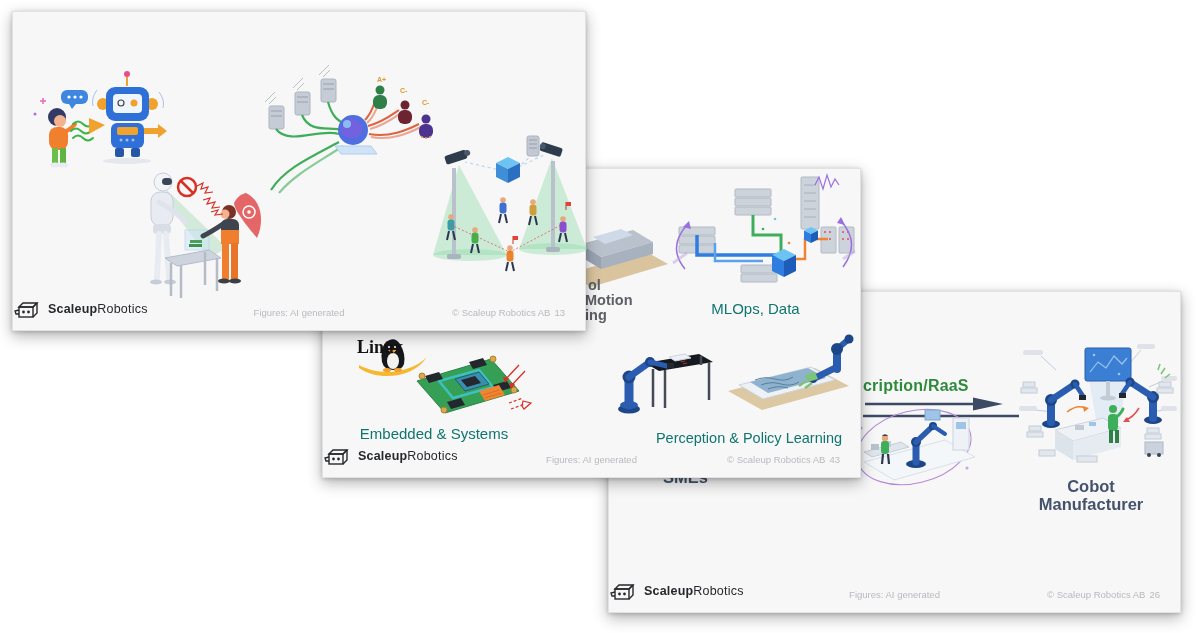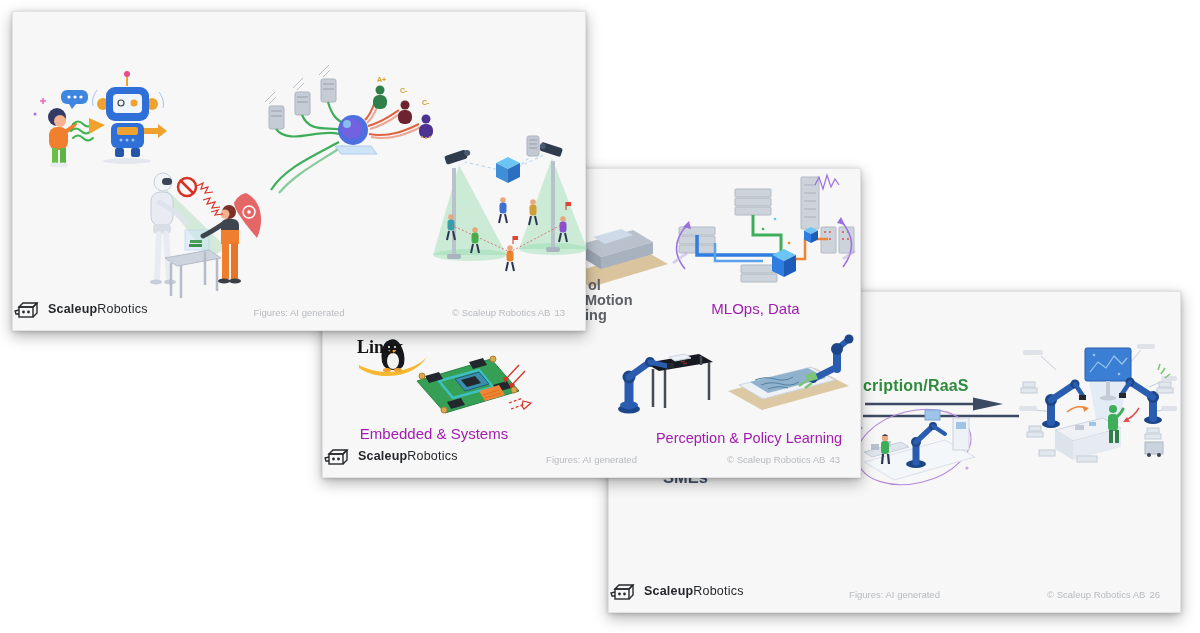--- a/index.html
+++ b/index.html
@@ -5,21 +5,21 @@
   html,body{margin:0;padding:0;background:#ffffff;}
   .stage{position:relative;width:1200px;height:633px;background:#fff;overflow:hidden;
          font-family:"Liberation Sans",sans-serif;}
   .slide{position:absolute;background:#f7f7f8;border:1px solid #e2e2e4;box-sizing:border-box;
          box-shadow:0 5px 14px rgba(0,0,0,.30),0 1px 4px rgba(0,0,0,.18);}
   .slide-front{left:12px;top:11px;width:574px;height:320px;z-index:30;}
   .slide-middle{left:322px;top:168px;width:539px;height:310px;z-index:20;}
   .slide-back{left:608px;top:291px;width:573px;height:322px;z-index:10;}
   .abs{position:absolute;}
   .title{left:16px;top:12px;font-size:21.5px;font-weight:700;color:#1d2640;letter-spacing:.2px;}
-  .lbl{font-size:14.5px;color:#a21caf;text-align:center;}
+  .lbl{font-size:14.5px;color:#0f766e;text-align:center;}
   .lbl-left{font-size:14.5px;color:#5d6066;font-weight:bold;}
   .lbl-navy{font-weight:700;color:#44526b;text-align:center;line-height:18px;}
   .raas{font-size:16px;font-weight:700;color:#2e8b3c;letter-spacing:.2px;}
   .linux-word{font-family:"Liberation Serif",serif;font-weight:700;font-size:18px;color:#141414;}
   .grade{position:absolute;font-size:7px;font-weight:700;color:#d79c28;}
   .footer{position:absolute;left:0;right:0;bottom:6px;height:22px;}
   .brand{position:absolute;left:0;top:0;display:flex;align-items:flex-start;gap:9px;}
   .brand-text{font-size:12.5px;color:#26282b;letter-spacing:.2px;}
   .brand-text b{font-weight:700;}
   .fig{position:absolute;left:50%;transform:translateX(-50%);top:5px;font-size:9.5px;color:#b7babe;}
@@ -118,20 +118,24 @@
         <circle cx="540" cy="163" r="2" fill="#3a4150"></circle>
           <circle cx="550" cy="163" r="2" fill="#3a4150"></circle>
         <path d="M458,120 q10,-8 18,-4" stroke="#ef8432" stroke-width="1.5" fill="none"></path>
         <polygon points="474,114 480,116 475,120" fill="#ef8432"></polygon>
         <path d="M530,116 q-6,10 -14,12" stroke="#e05050" stroke-width="1.5" fill="none"></path>
         <polygon points="518,125 514,130 521,130" fill="#e05050"></polygon>
       </g>
     </svg>
     <div class="abs raas" style="left:254px;top:85px">cription/RaaS</div>
     <div class="abs lbl-navy" style="left:54px;top:176px;font-size:16.5px">SMEs</div>
+    <div class="abs lbl-navy" style="left:418px;width:128px;top:185px;font-size:16.5px">
+      <span style="display:block">Cobot</span>
+      <span style="display:block">Manufacturer</span>
+    </div>
     <div class="footer">
       <div class="brand">
         <svg width="26" height="18" viewBox="0 0 26 18">
           <polygon points="6,5 10,1 24,1 20,5" fill="none" stroke="#26282b" stroke-width="1.4"></polygon>
           <rect x="6" y="5" width="14" height="10" fill="none" stroke="#26282b" stroke-width="1.4"></rect>
           <line x1="20" y1="5" x2="24" y2="1" stroke="#26282b" stroke-width="1.4"></line>
           <polyline points="24,1 24,11 20,15" fill="none" stroke="#26282b" stroke-width="1.4"></polyline>
           <circle cx="10.5" cy="10" r="1.4" fill="#26282b"></circle>
             <circle cx="15.5" cy="10" r="1.4" fill="#26282b"></circle>
           <path d="M6,8 L2,9 L3,12 L6,12" fill="none" stroke="#26282b" stroke-width="1.3"></path>

